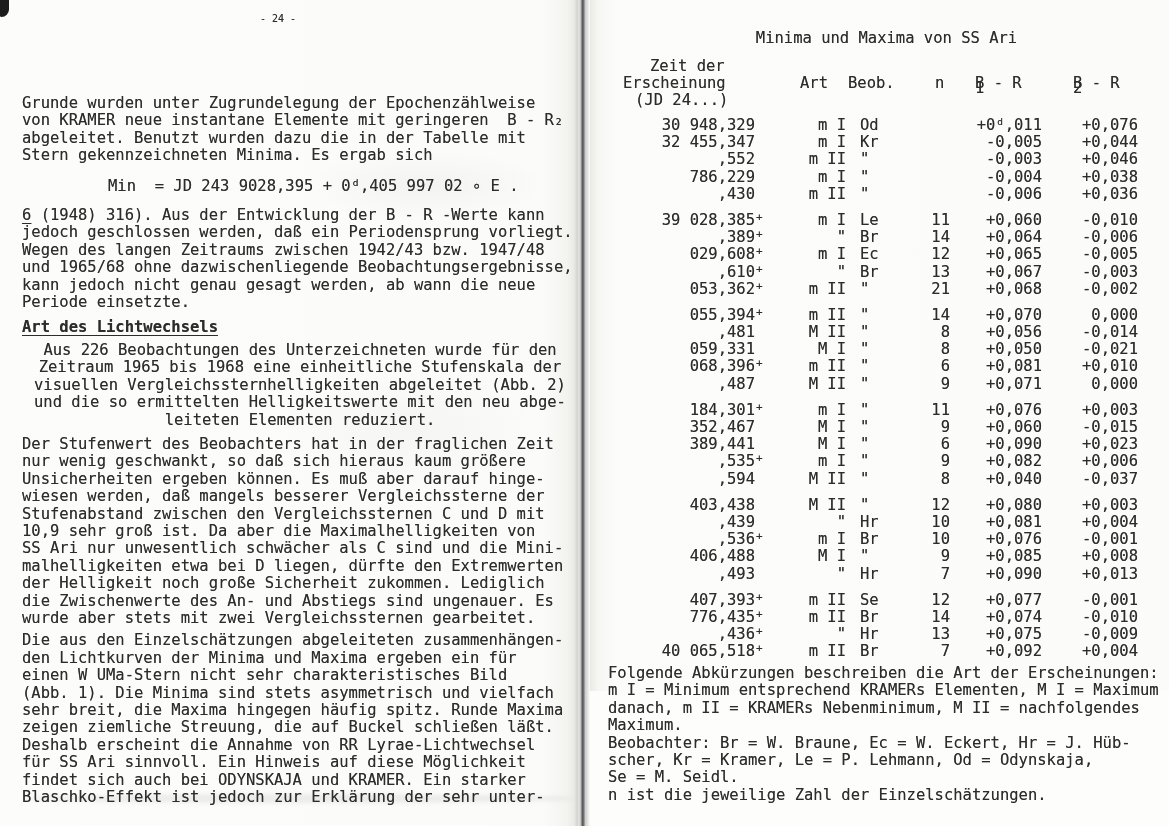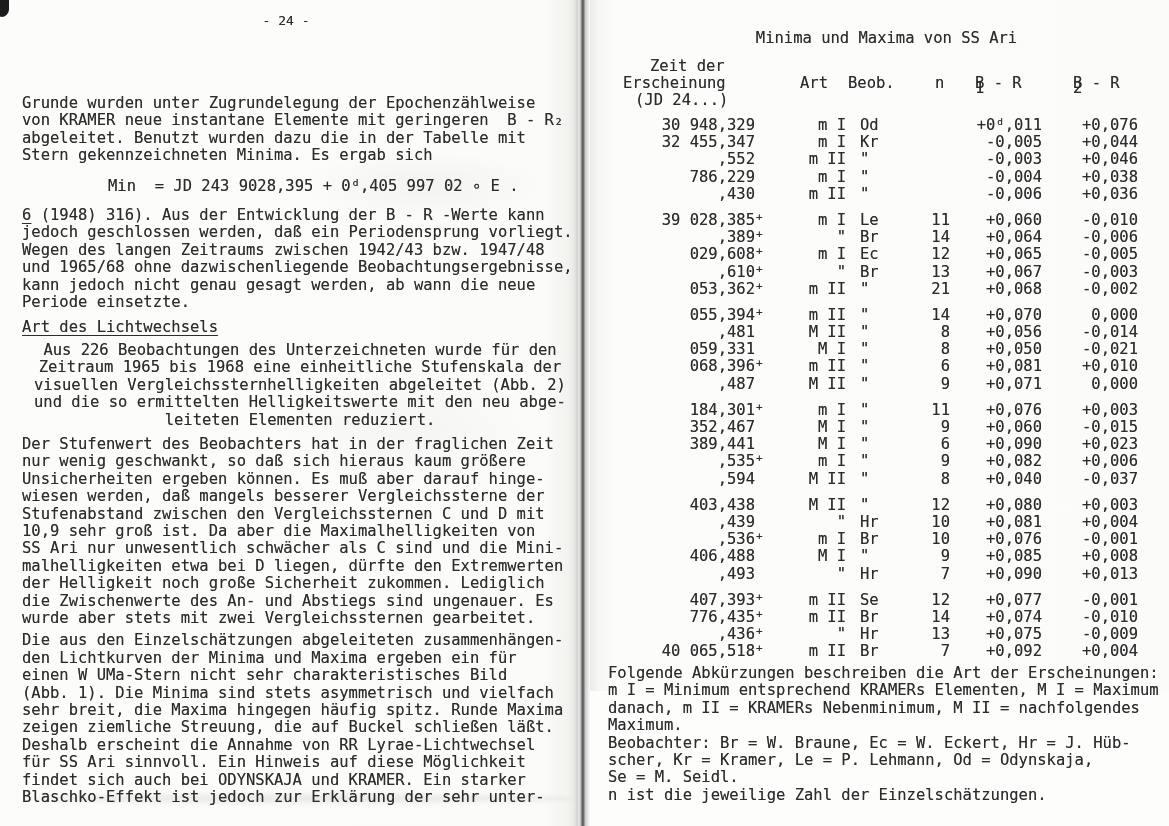--- a/index.html
+++ b/index.html
@@ -25,29 +25,29 @@
       rgba(45,45,45,0.85) 55%, rgba(120,120,120,0.35) 72%, rgba(255,255,255,0) 100%);
     filter:blur(0.4px);
   }
   
   .corner-mark { position:absolute; left:0; top:0; width:9px; height:17px; background:#1c1c1c; border-radius:0 0 10px 2px; }
   .smudge-bottom { position:absolute; left:28px; top:794px; width:545px; height:9px; background:rgba(100,100,100,0.10); filter:blur(2px); border-radius:50%; }
   .bleed1 { position:absolute; left:300px; top:150px; width:250px; height:70px; background:radial-gradient(ellipse, rgba(130,130,130,0.07), transparent 70%); }
   .bleed2 { position:absolute; left:280px; top:370px; width:260px; height:120px; background:radial-gradient(ellipse, rgba(130,130,130,0.05), transparent 70%); }
 
   
-  .pagenum { position:absolute; left:0; top:13px; width:556px; text-align:center; font-size:13px;margin-left:8px; }
+  .pagenum { position:absolute; left:0; top:13px; width:556px; text-align:center; font-size:10px; }
   .leftbody { position:absolute; left:22px; top:50px; width:556px; font-size:15.5px; line-height:17.4px;margin-top:45px; }
   .para { margin:0; white-space:pre; }
   .mb13 { margin-bottom:13px; }
   .mb8  { margin-bottom:8px; }
   .mb7  { margin-bottom:7px;text-align:center; }
   .mb5  { margin-bottom:5px; }
   .formula { margin:0 0 12px 0; padding-left:86px; white-space:pre; }
-  .heading { font-size:15.5px; font-weight:normal; margin:0 0 5px 0;
+  .heading { font-size:15.5px; font-weight:bold; margin:0 0 5px 0;
     text-decoration:underline; text-underline-offset:3px; text-decoration-thickness:1.2px; }
   .u { text-decoration:underline; text-underline-offset:3px; text-decoration-thickness:1.2px; }
 
   
   .rtitle { position:absolute; top:29px; left:7px; width:100%; text-align:center; font-size:15.5px; white-space:pre; }
   .thead span { position:absolute; font-size:15.5px; white-space:pre; }
   .h-zeit1 { left:60px;  top:57px; }
   .h-zeit2 { left:33px;  top:74px; }
   .h-zeit3 { left:45px;  top:91px; }
   .h-art   { left:210px; top:74px; }

